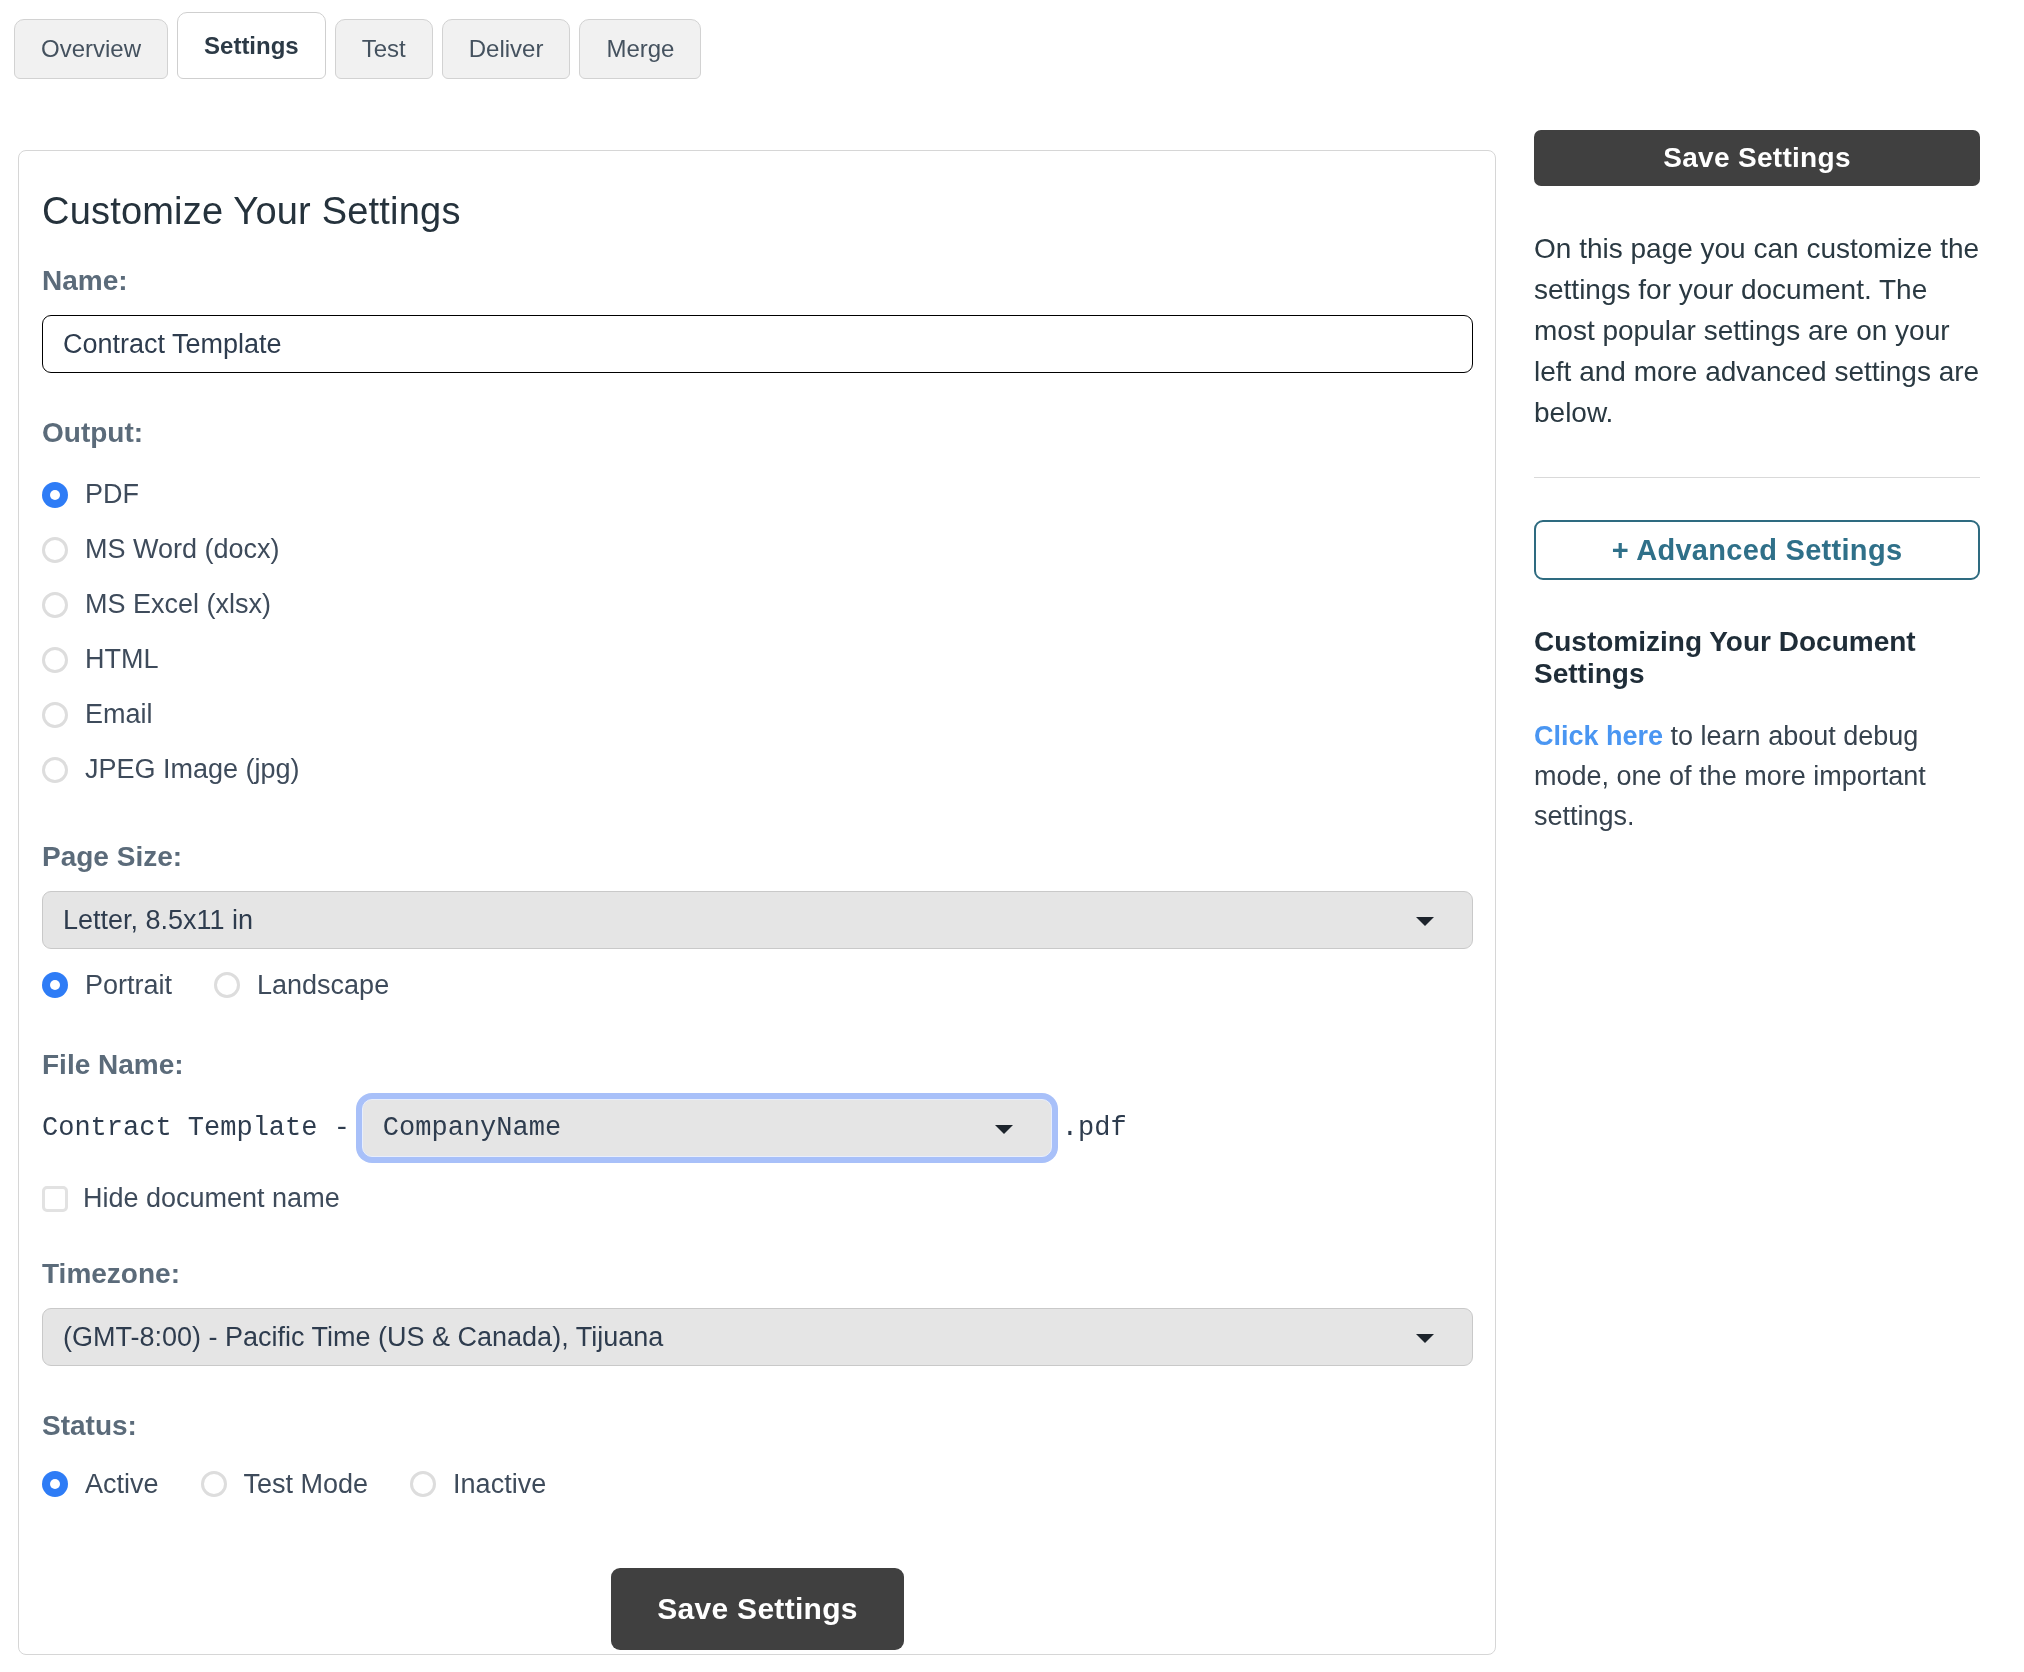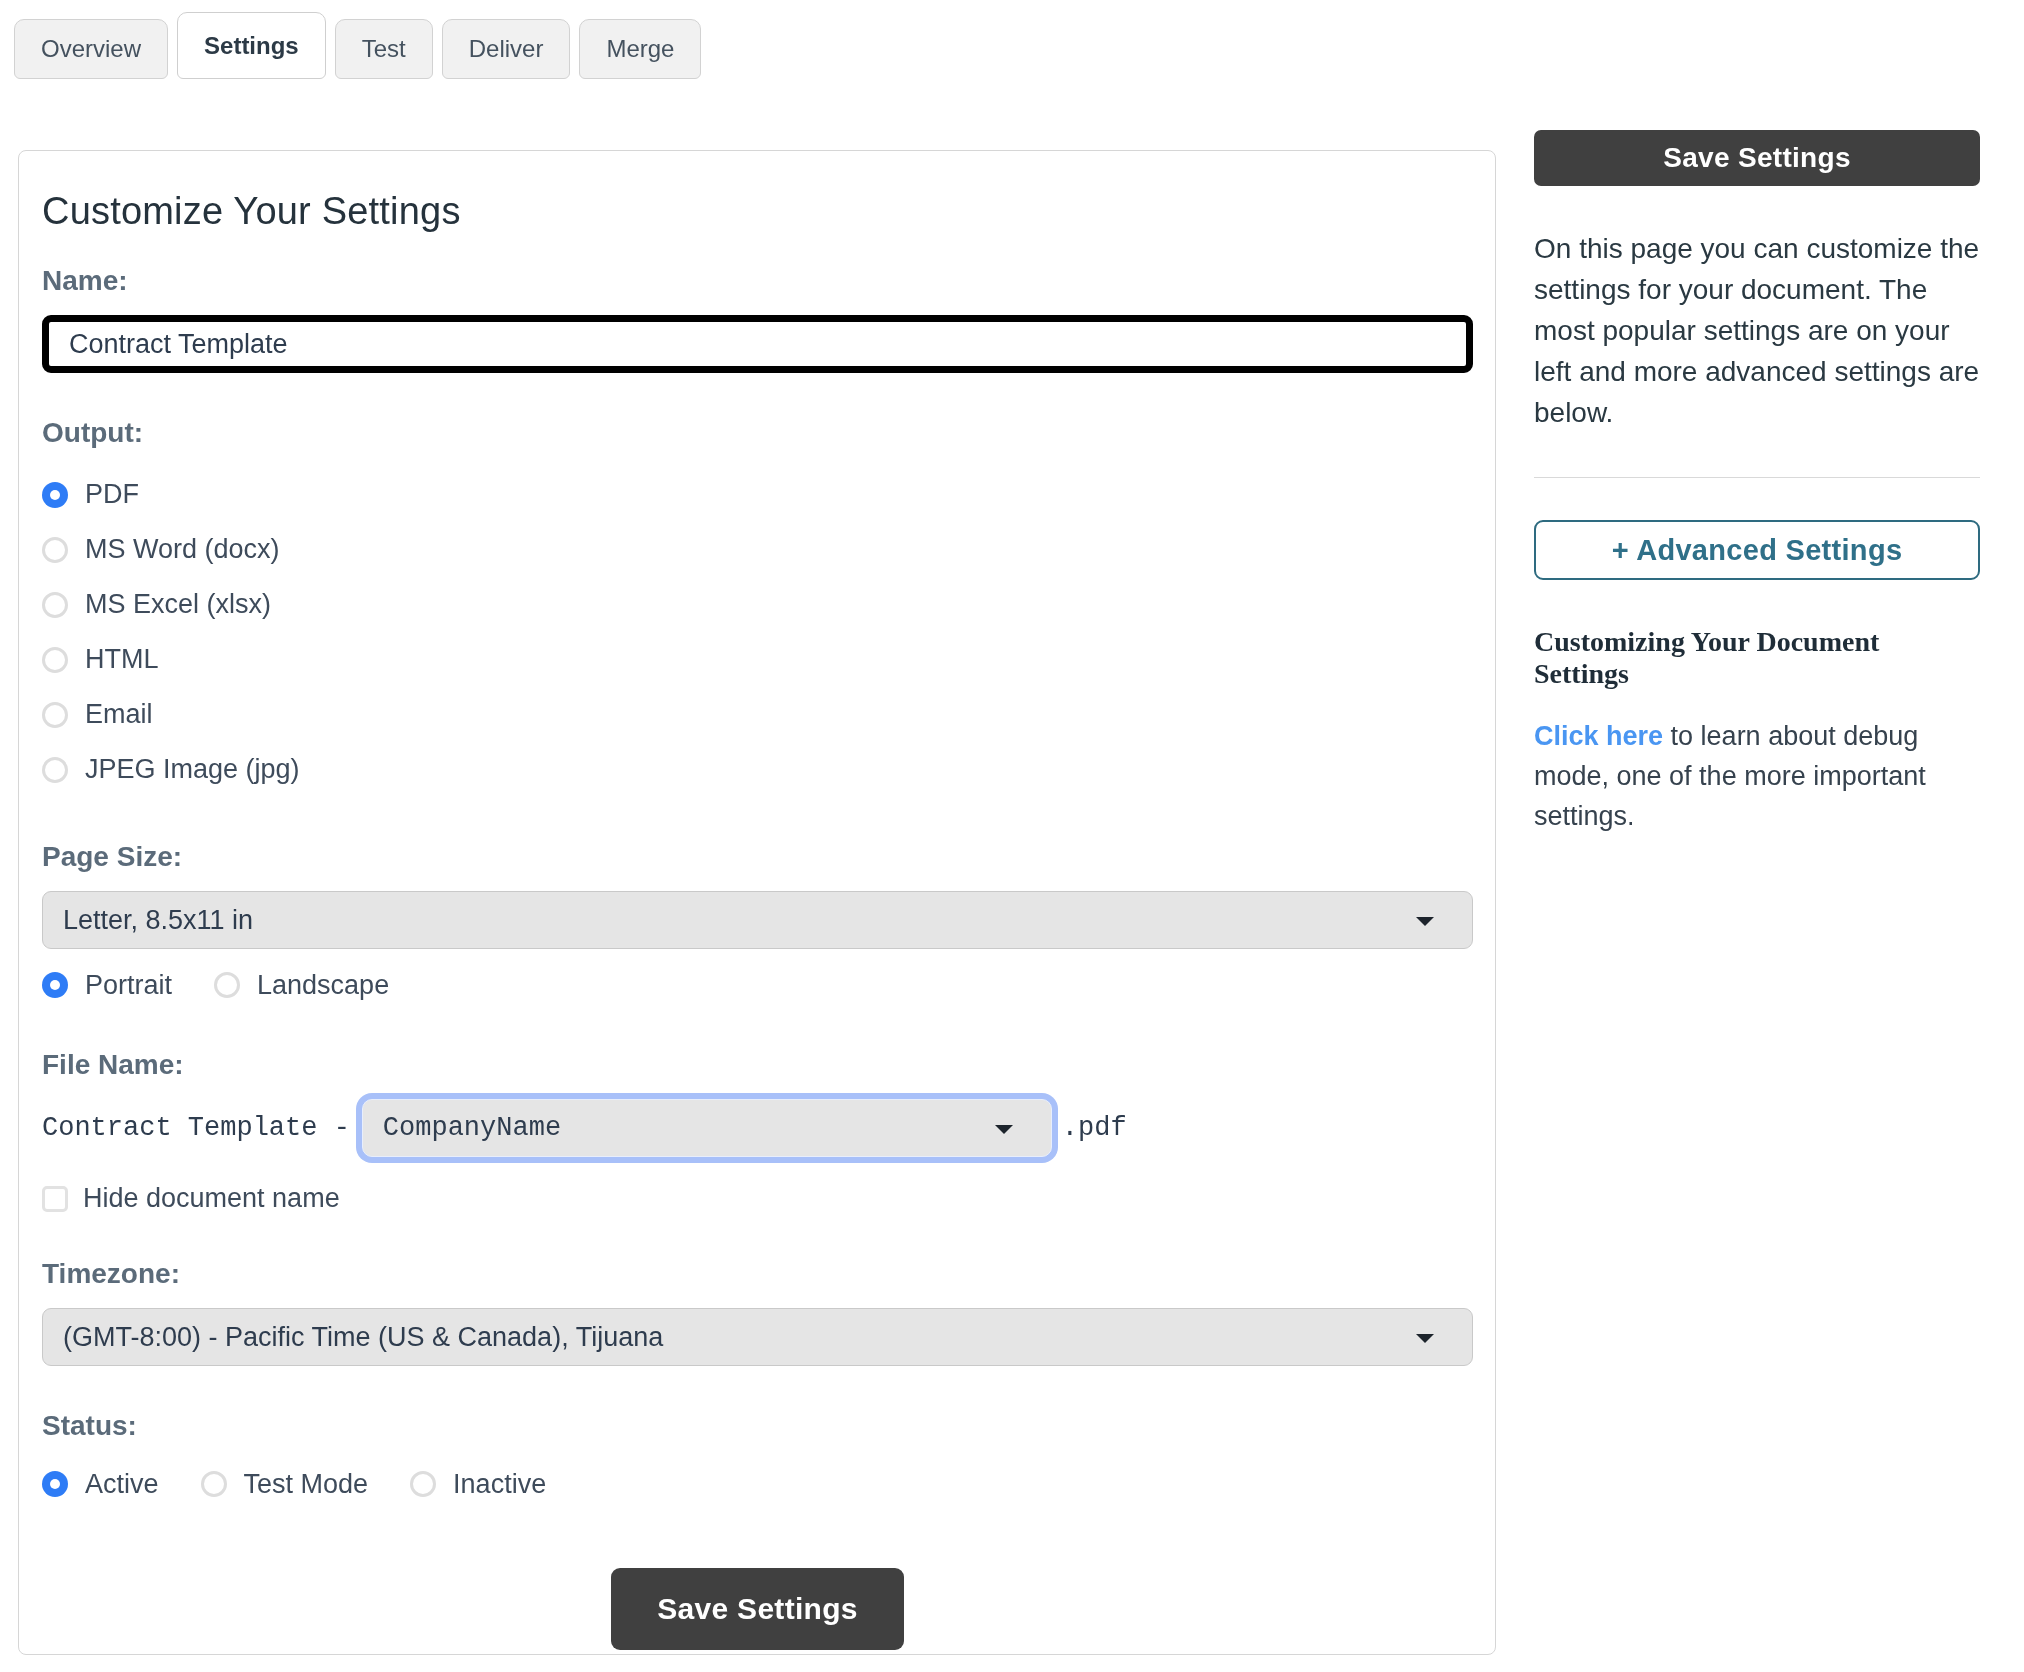--- a/index.html
+++ b/index.html
@@ -14,21 +14,21 @@
   .tab.active { background:#ffffff; height:67px; font-weight:700; color:#2c3a46; border-color:#cfcfcf; }
 
   
   .panel { position:absolute; left:18px; top:150px; width:1478px; height:1505px;
     background:#fff; border:1px solid #d6d6d6; border-radius:8px;
     padding:36px 22px 56px 23px; }
   h1 { font-size:38px; line-height:48px; font-weight:500; color:#25323c; letter-spacing:.2px; }
   .sec-label { font-size:28px; font-weight:700; color:#5b6b7a; margin-top:44px; margin-bottom:18px; }
   .sec-label.first { margin-top:30px; }
 
-  .text-input { width:100%; height:58px; border:7px solid #000000; border-radius:9px;
+  .text-input { width:100%; height:58px; border:1px solid #000000; border-radius:9px;
     font-family:"Liberation Sans", sans-serif; font-size:27px; color:#2e3c4e;
     padding:0 20px; outline:none; background:#fff; }
 
   .selectbox { position:relative; height:58px; border:1px solid #c9c9c9; border-radius:9px;
     background:#e5e5e5; display:flex; align-items:center; padding:0 60px 0 20px;
     font-size:27px; color:#2e3c4e; cursor:pointer; }
   .selectbox::after { content:""; position:absolute; right:38px; top:50%; margin-top:-3px;
     border-left:9px solid transparent; border-right:9px solid transparent;
     border-top:9px solid #1d242c; }
   .selectbox.focused { box-shadow:0 0 0 6px #a8c0f9; border-color:#e8eefc; border-radius:10px; }
@@ -59,21 +59,21 @@
   .panel .btn-teal { margin:64px auto 0; font-size:30px; padding:0 46px; height:82px; letter-spacing:.3px; }
 
   
   .sidebar { position:absolute; left:1534px; top:130px; width:446px; }
   .sidebar .btn-teal { width:100%; height:56px; font-size:28px; border-radius:7px; letter-spacing:.3px; }
   .sidebar .intro { margin-top:42px; font-size:28px; line-height:41px; color:#2a3942; }
   .sidebar hr { border:none; border-top:1px solid #d9d9d9; margin:44px 0 42px; }
   .btn-advanced { width:100%; height:60px; background:#ffffff; border:2px solid #2e6b80; border-radius:9px;
     color:#2f7089; font-family:Liberation Sans, sans-serif; font-weight:700; font-size:29px;
     cursor:pointer; letter-spacing:.3px; }
-  .sidebar h3 { margin-top:46px; font-size:28px; font-weight:700; color:#1f2d38;font-family:Liberation Serif, serif; }
+  .sidebar h3 { margin-top:46px; font-size:28px; font-weight:700; color:#1f2d38; }
   .sidebar .help { margin-top:26px; font-size:27px; line-height:40px; color:#36424e; }
   .sidebar .help a { color:#4a96f2; font-weight:700; text-decoration:none; cursor:pointer; }
 </style>
 </head>
 <body>
 
 <nav class="tabbar">
   <div class="tab">Overview</div>
   <div class="tab active">Settings</div>
   <div class="tab">Test</div>

